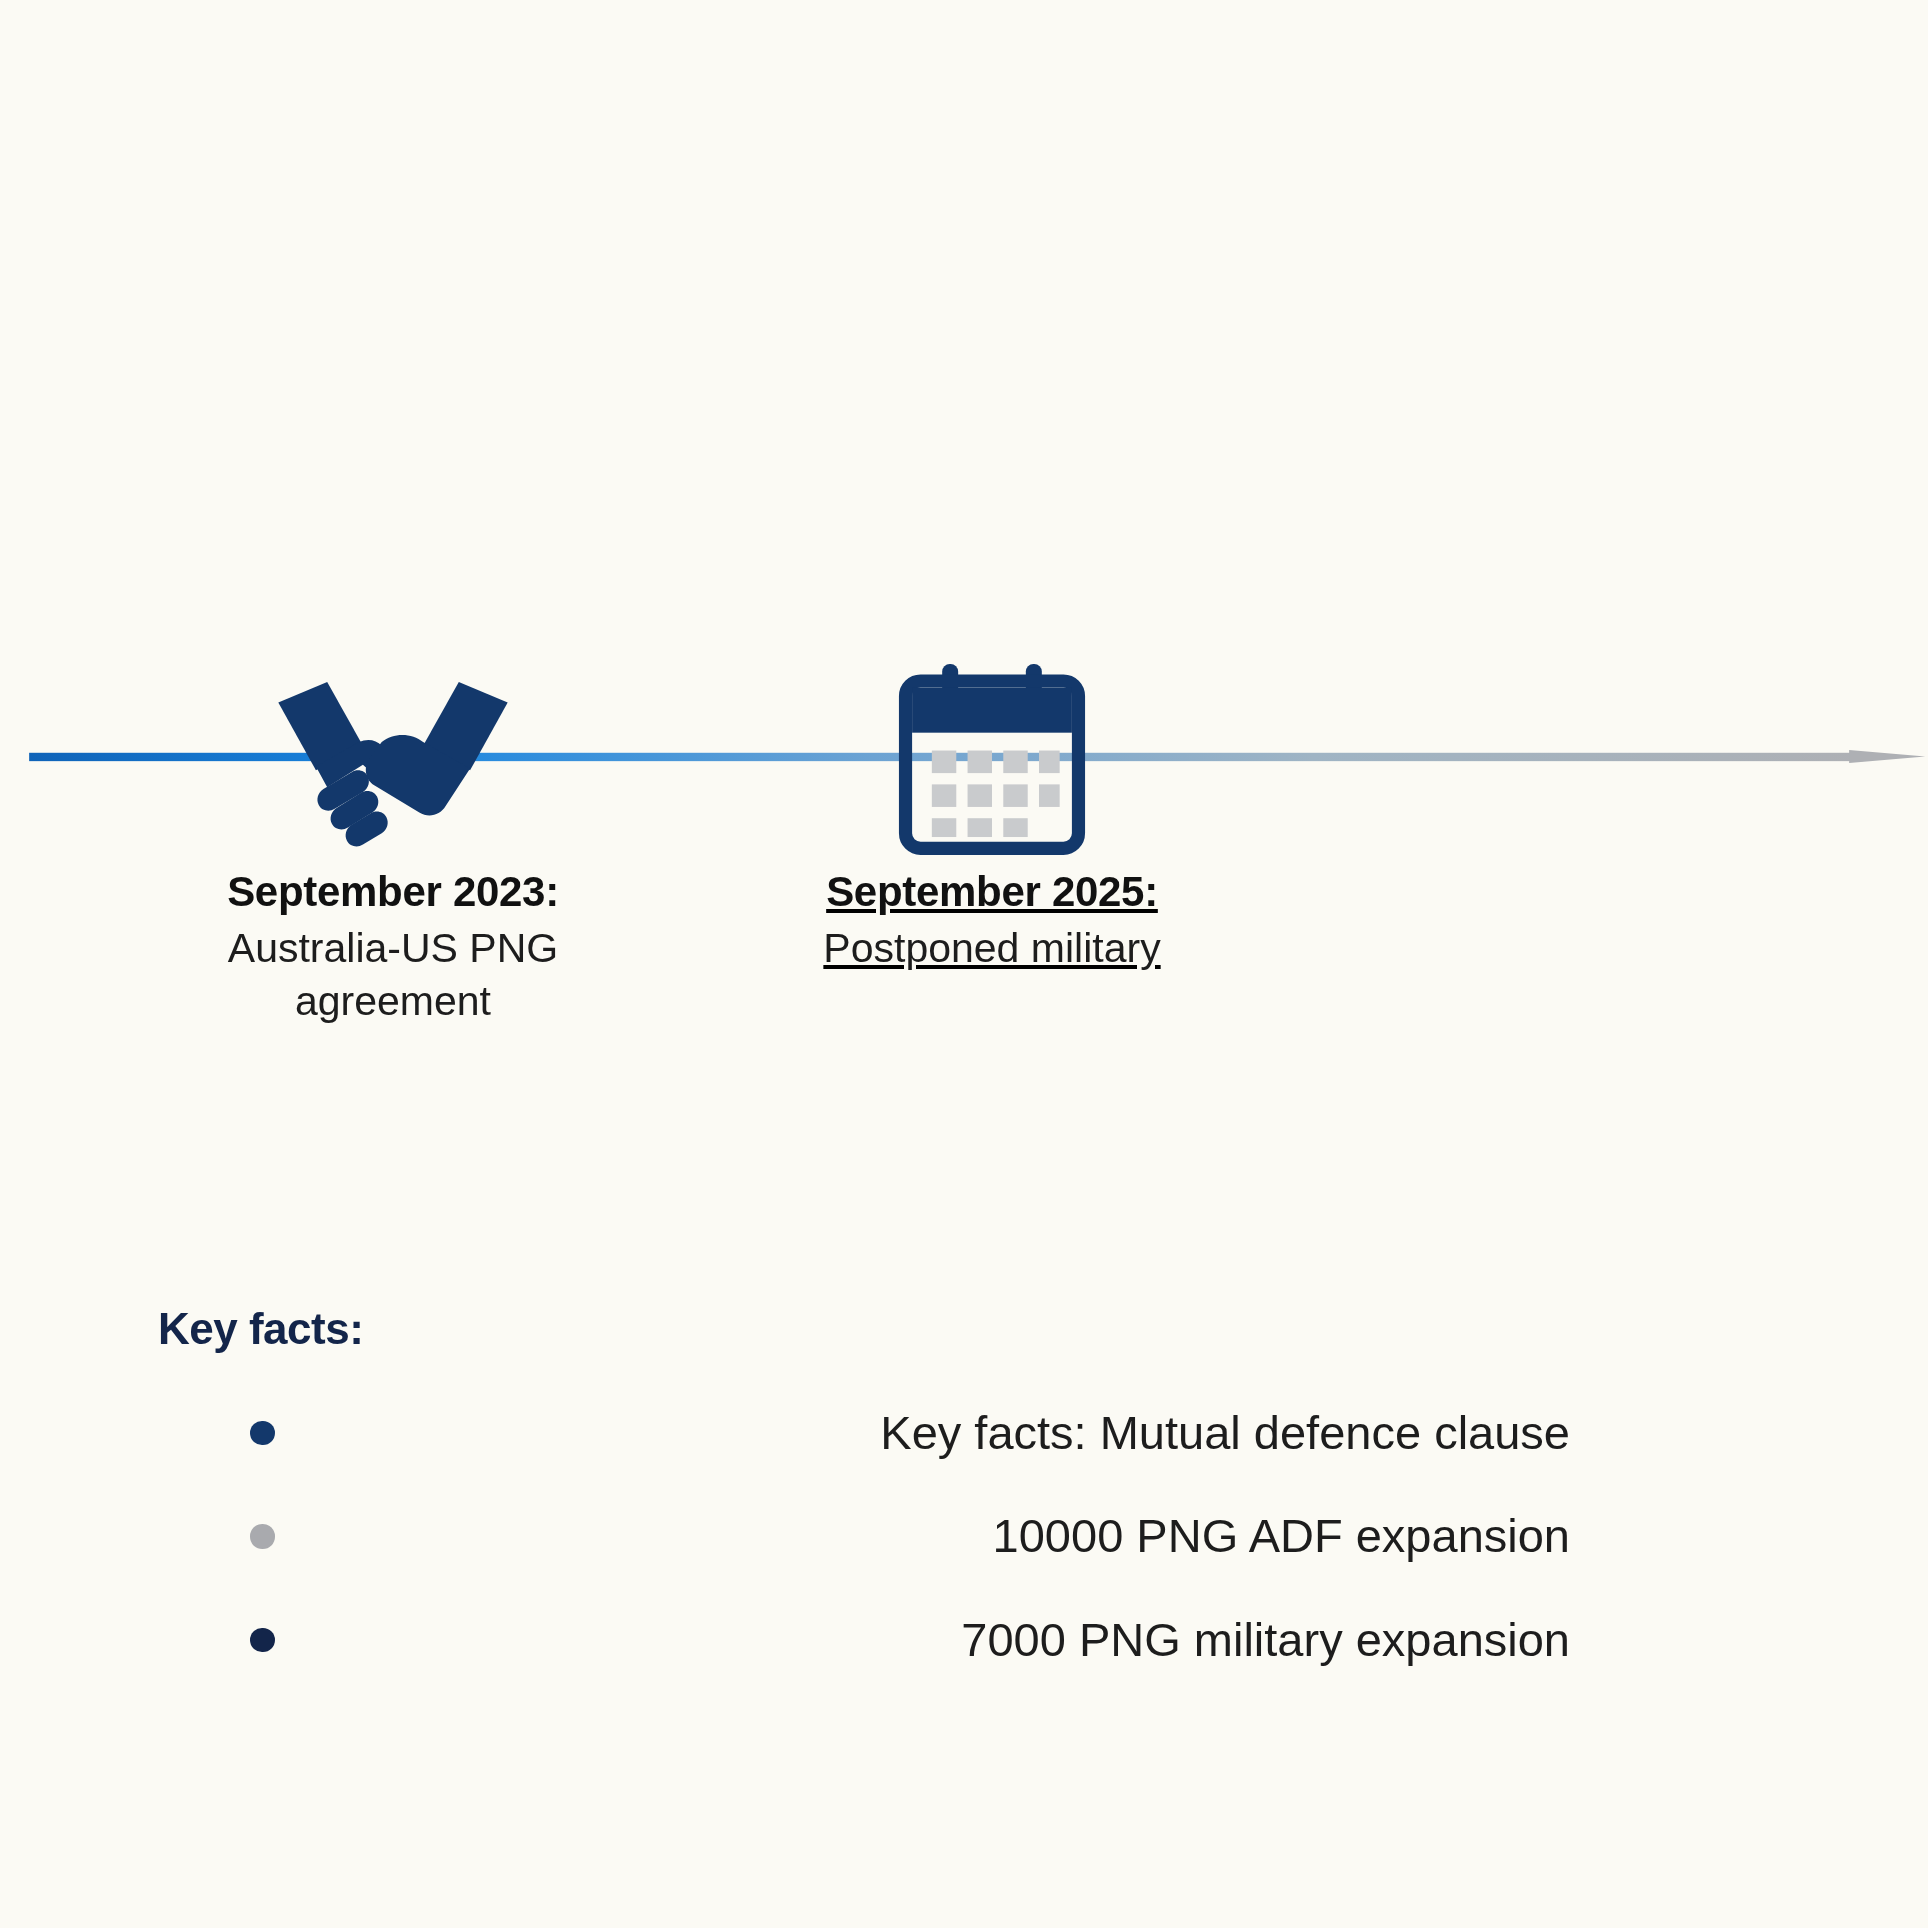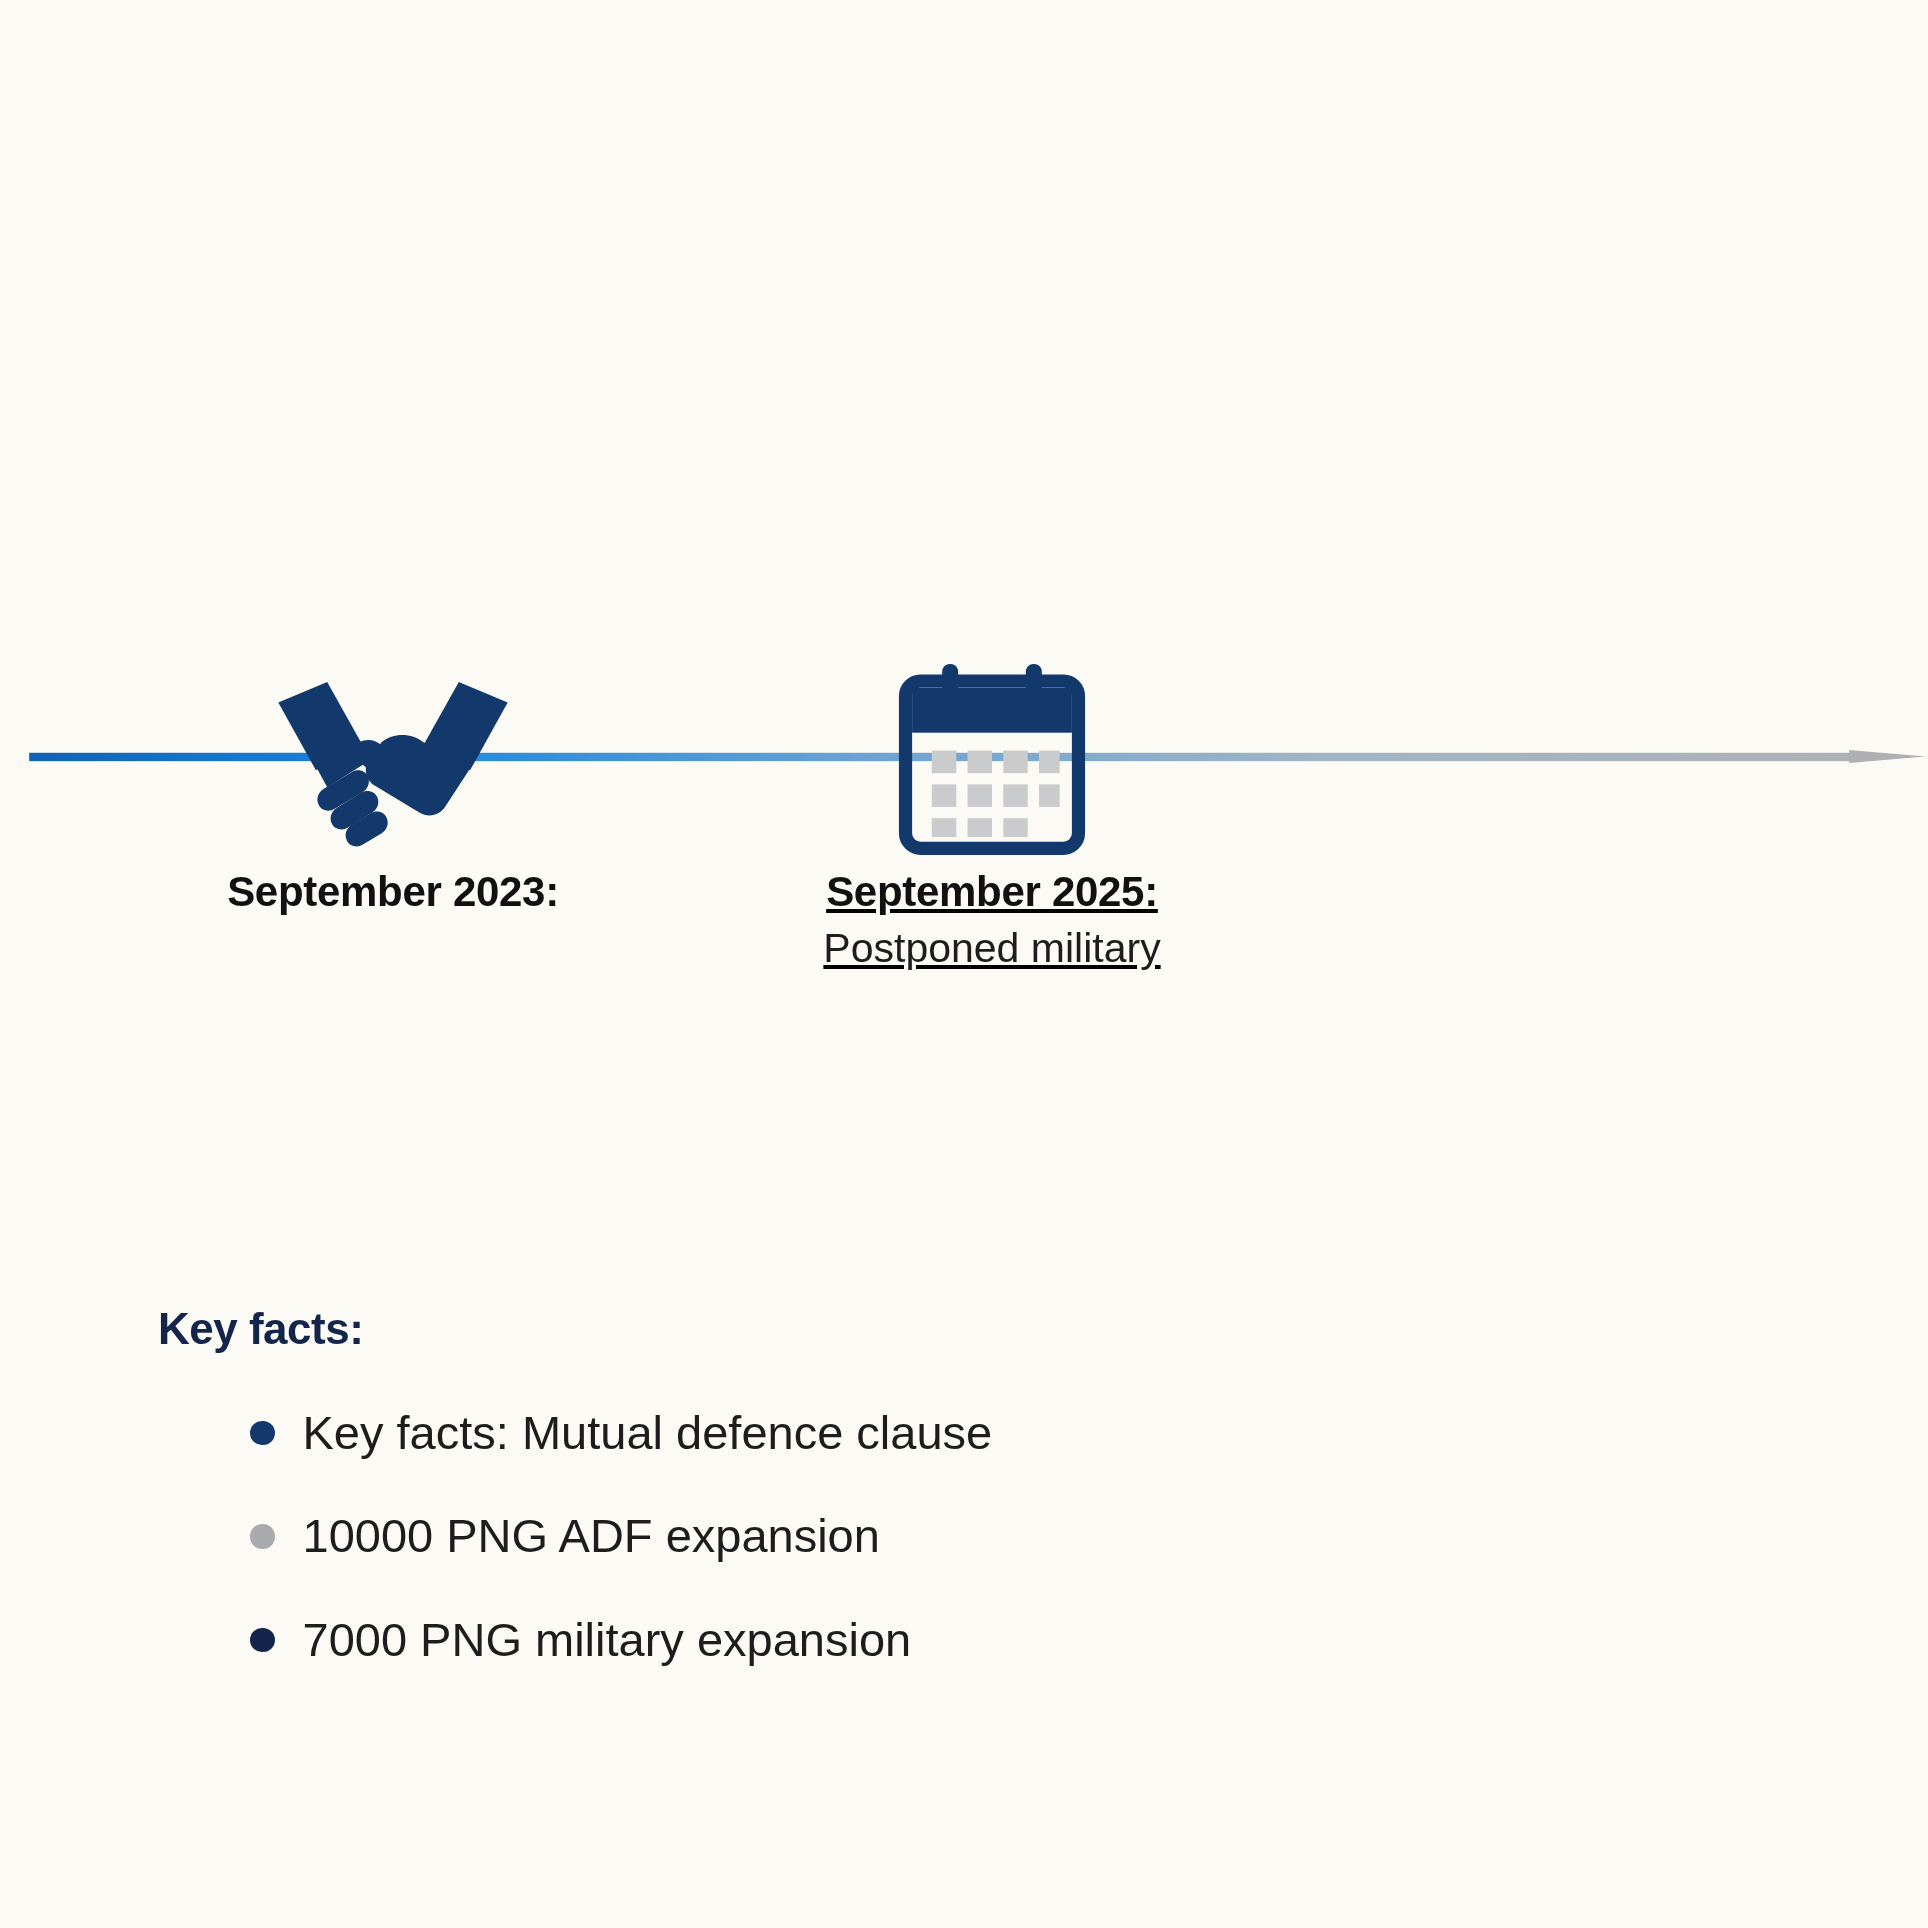--- a/index.html
+++ b/index.html
@@ -85,20 +85,21 @@
   }
   .kf-list {
     margin-top: 51px;
     padding: 0;
     list-style: none;
   }
   .kf-item {
     display: flex;
     align-items: center;
     margin-bottom: 47px;
+    justify-content: space-between;
   }
   .kf-bullet {
     width: 24.5px;
     height: 24.5px;
     border-radius: 50%;
     margin-right: 28px;
     margin-left: 92px;
     flex: 0 0 auto;
   }
   .kf-text {
@@ -147,20 +148,21 @@
             <path d="M66 132 L96 114 C102 110 110 112 113 118 C116 124 114 131 108 135 L78 153
                      C72 157 64 155 61 149 C58 143 60 136 66 132 Z"></path>
             <path d="M80 152 L106 136 C112 132 120 134 123 140 C126 146 124 153 118 157 L92 173
                      C86 177 78 175 75 169 C72 163 74 156 80 152 Z"></path>
             <path d="M96 170 L116 158 C122 154 130 156 133 162 C136 168 134 175 128 179 L108 191
                      C102 195 94 193 91 187 C88 181 90 174 96 170 Z"></path>
           </g>
         </svg>
       </div>
       <div class="ms-date">September 2023:</div>
+      <div class="ms-desc">Australia-US PNG agreement</div>
     </div>
 
     <div class="milestone m1">
       <div class="ms-icon">
         <svg width="188" height="198" viewBox="0 0 200 210" xmlns="http://www.w3.org/2000/svg">
 
           <rect x="47" y="4" width="17" height="40" rx="8" fill="#13386b"></rect>
           <rect x="136" y="4" width="17" height="40" rx="8" fill="#13386b"></rect>
 
           <rect x="8" y="22" width="184" height="178" rx="16" fill="none" stroke="#13386b" stroke-width="14"></rect>

